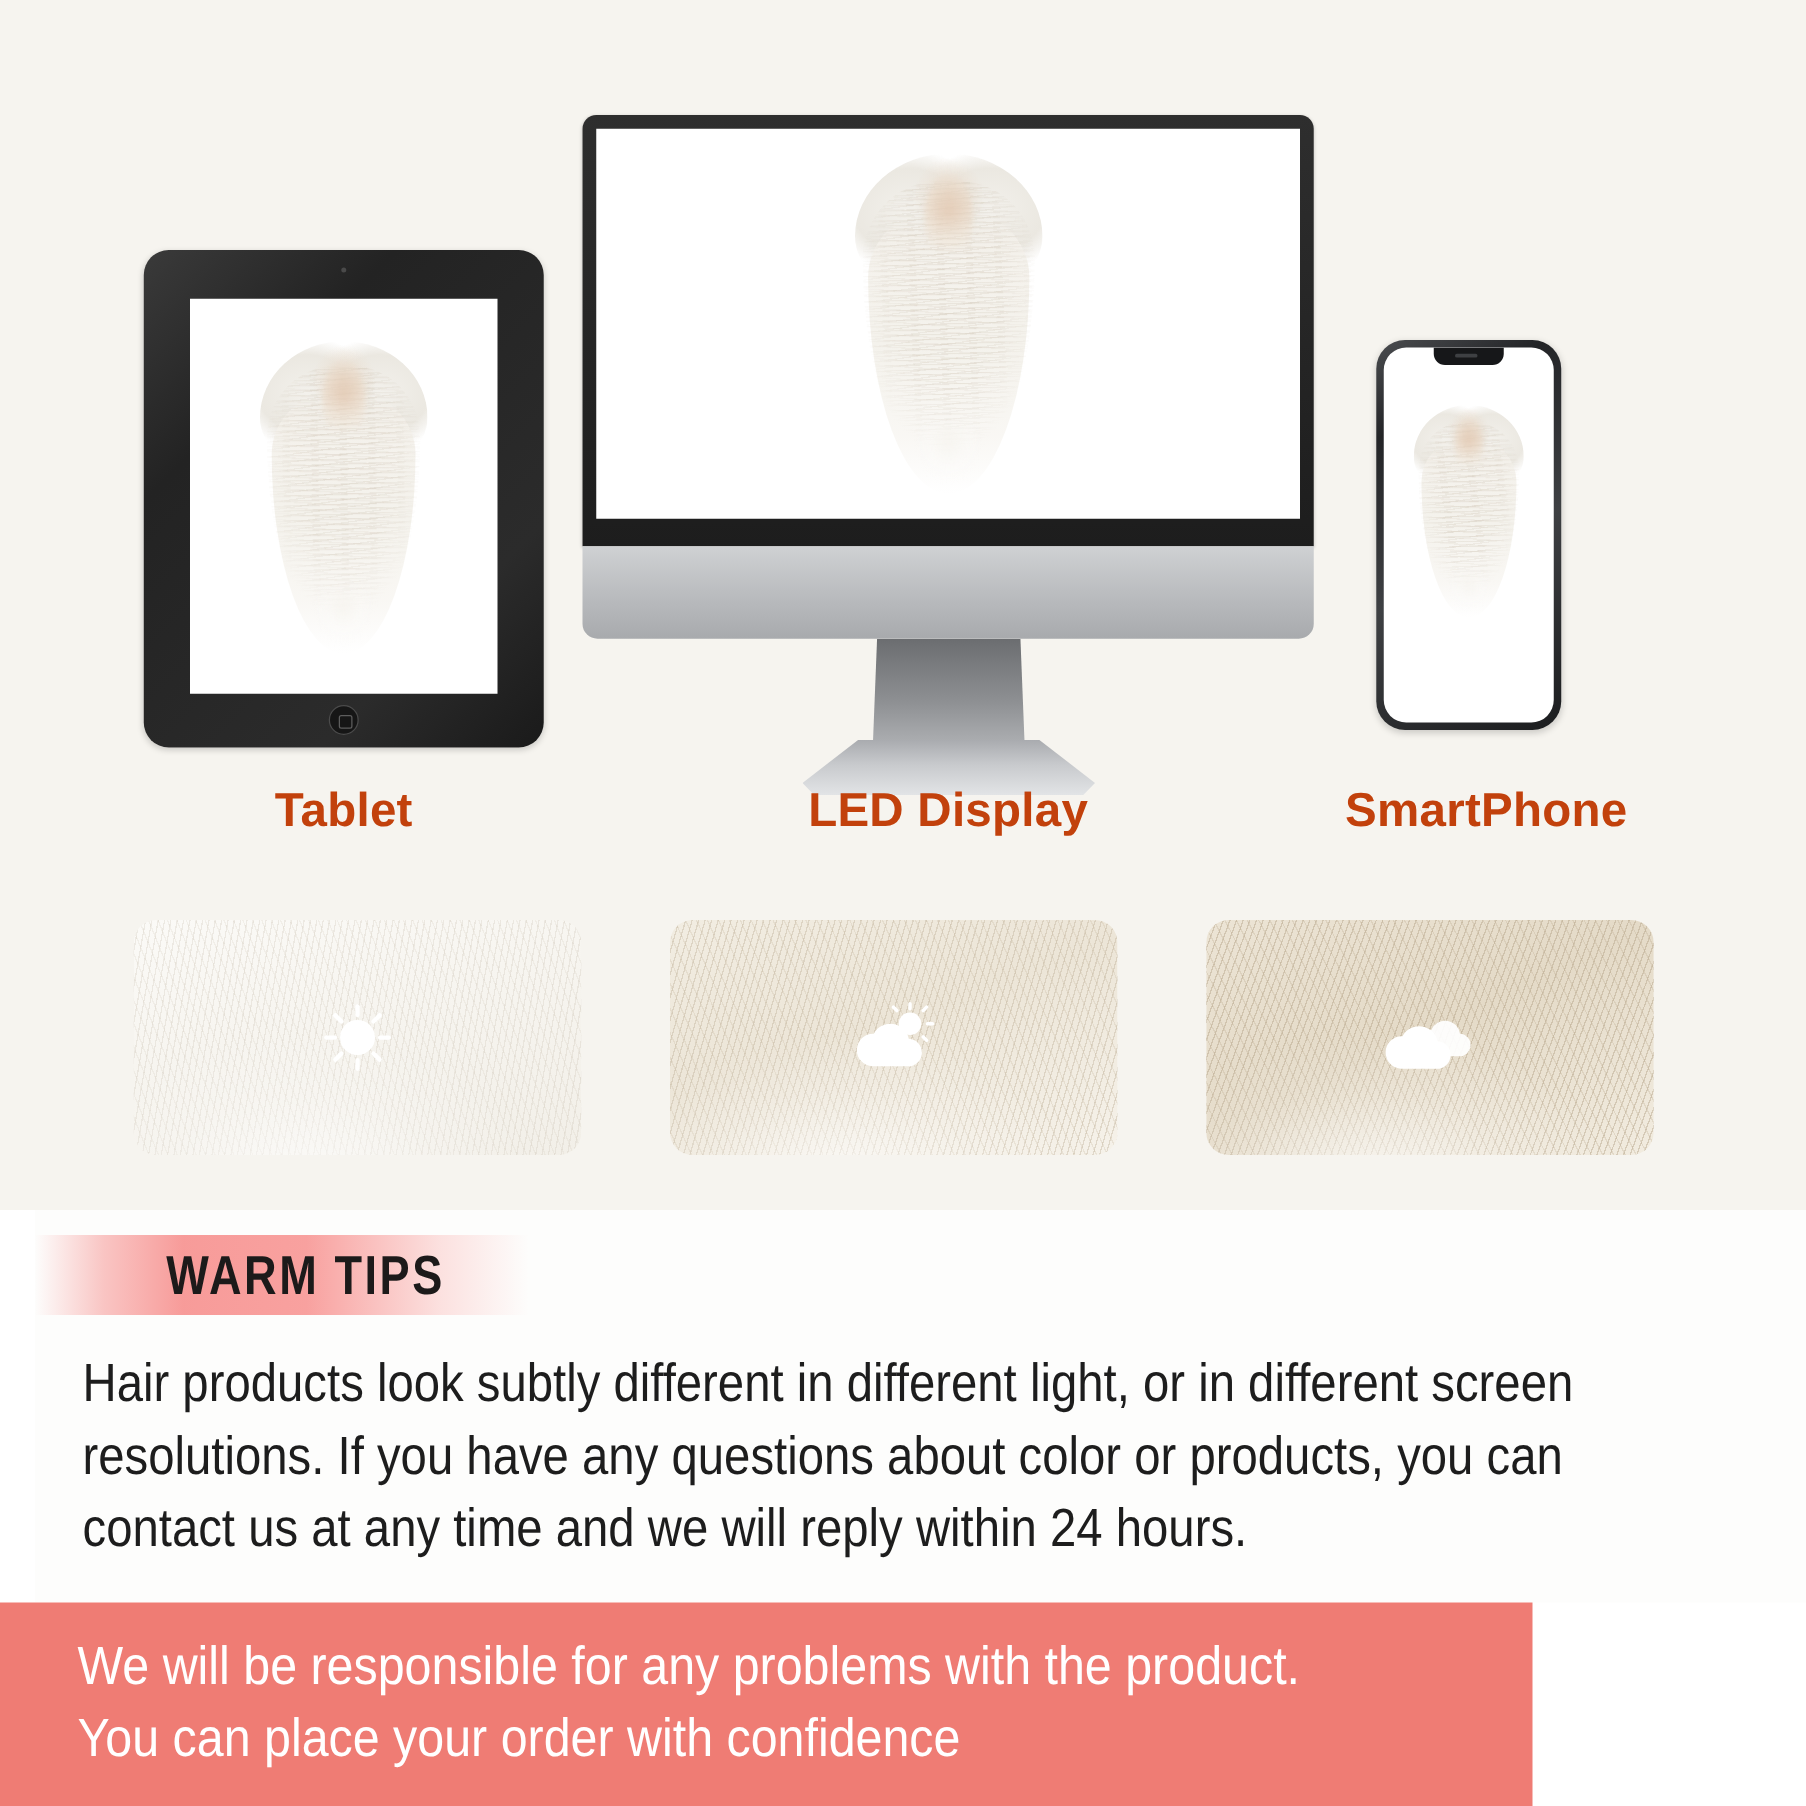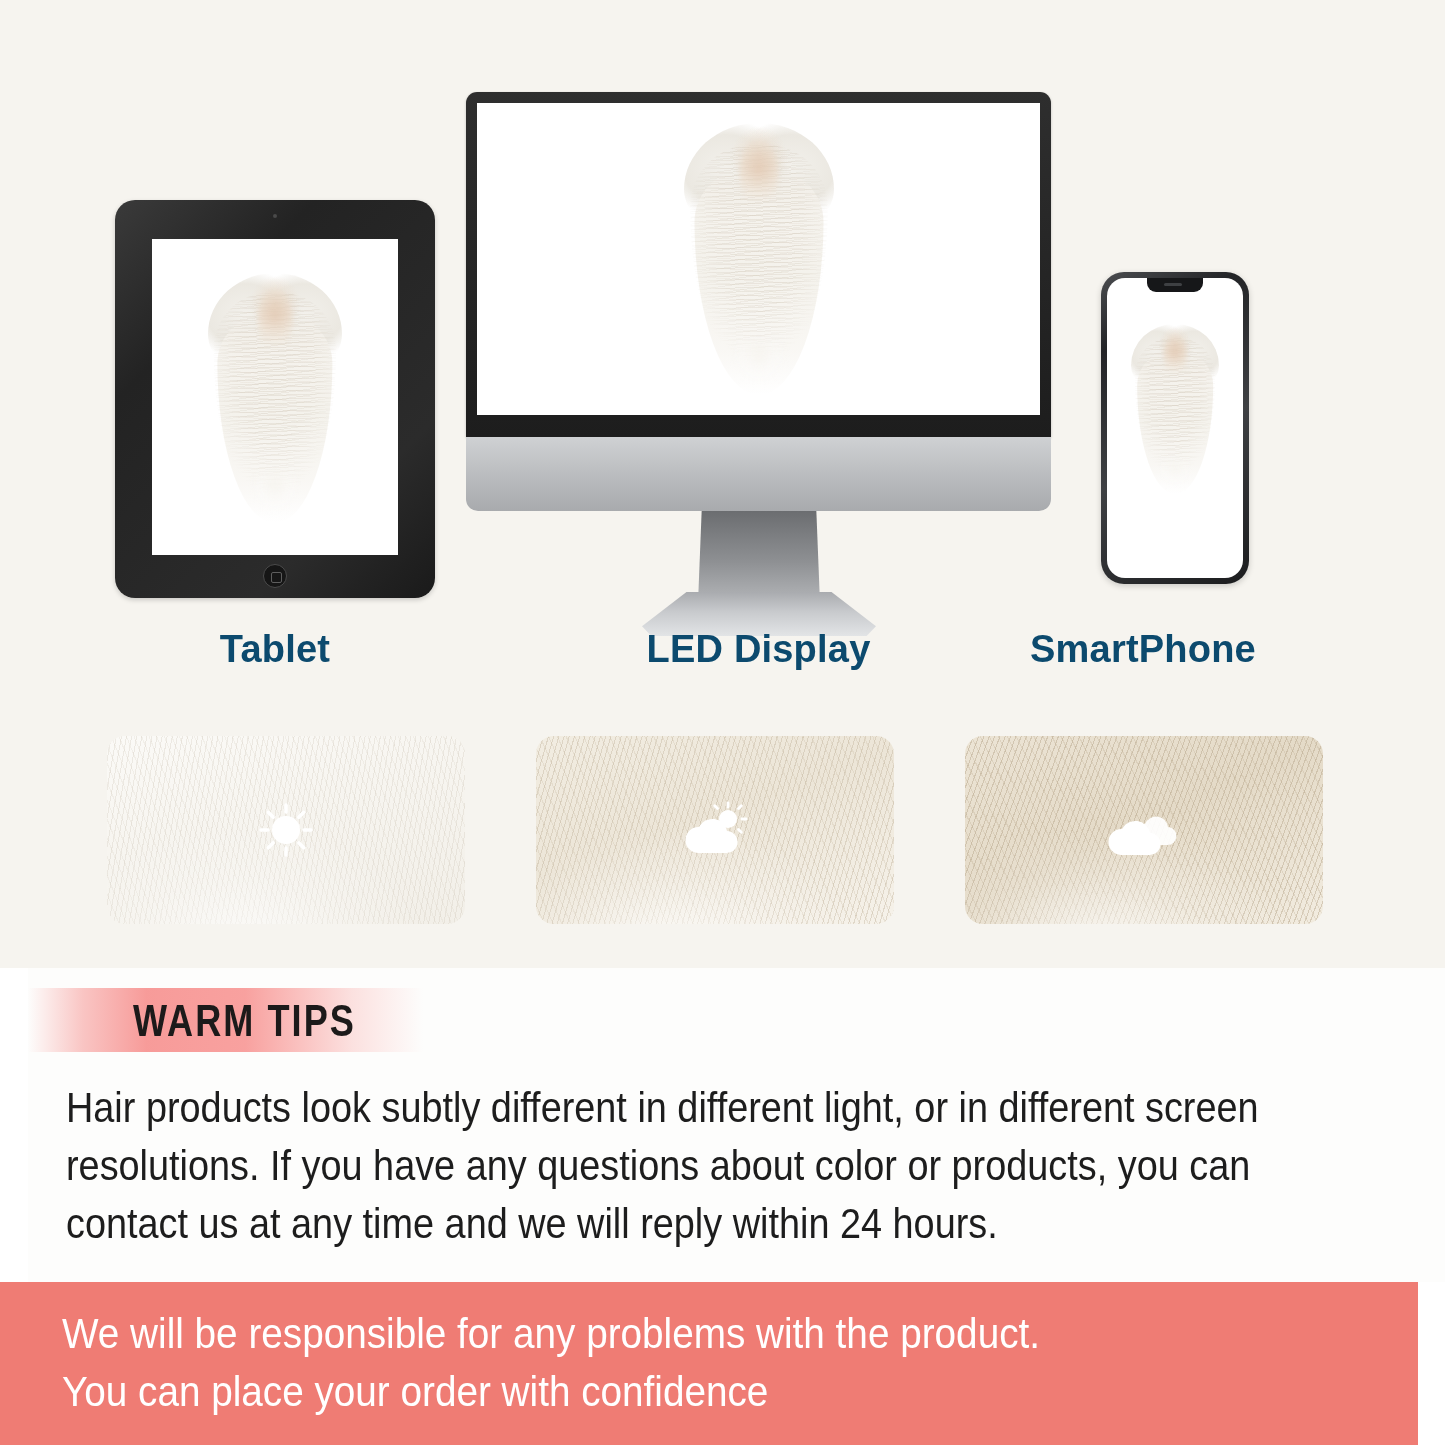--- a/index.html
+++ b/index.html
@@ -218,28 +218,28 @@
   
   #tablet-topper  { width: 134px; height: 250px; top: 34px; }
   #monitor-topper { width: 150px; height: 272px; top: 20px; }
   #phone-topper   { width: 88px;  height: 170px; top: 46px; }
 
   
   .device-caption {
     position: absolute;
     font-size: 38px;
     font-weight: bold;
-    color: #0c4a6e;
+    color: #c2410c;
     text-align: center;
     letter-spacing: .2px;
     white-space: nowrap;
   }
   #caption-tablet  { left: 115px; top: 628px; width: 320px; }
   #caption-led     { left: 466px; top: 628px; width: 585px; }
-  #caption-phone   { left: 989px; top: 628px; width: 308px; }
+  #caption-phone   { left: 1035px; top: 628px; width: 308px; }
 
   
   .swatch {
     position: absolute;
     top: 736px;
     width: 358px;
     height: 188px;
     border-radius: 18px;
     overflow: hidden;
   }
@@ -352,21 +352,21 @@
     line-height: 58px;
     color: #1d1d1d;
     transform: scaleX(.88);
     transform-origin: left top;
   }
 
   
   #footer-banner {
     position: absolute;
     left: 0; top: 1282px;
-    width: 1418px;
+    width: 1226px;
     height: 163px;
     background: #ef7c74;
   }
   #footer-text {
     position: absolute;
     left: 62px; top: 22px;
     width: 1350px;
     font-size: 43px;
     line-height: 58px;
     color: #ffffff;

